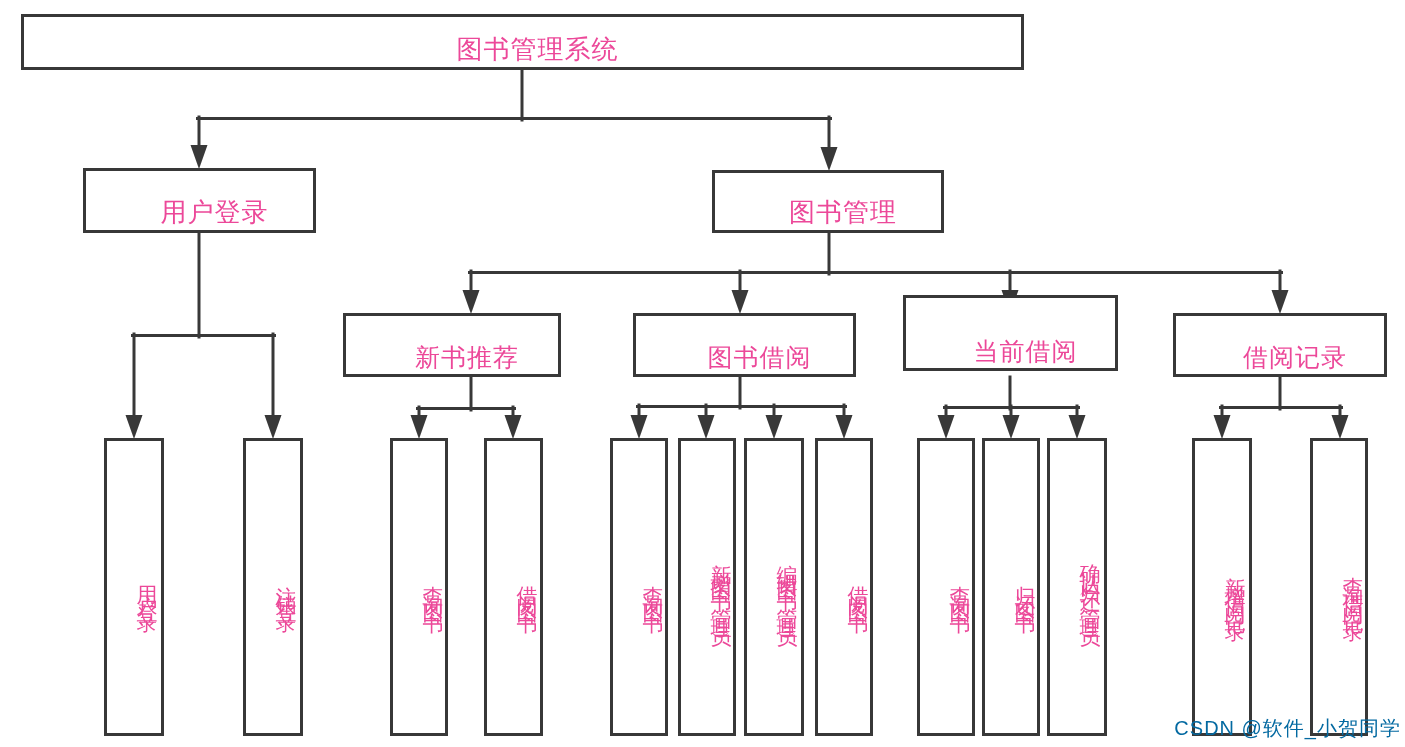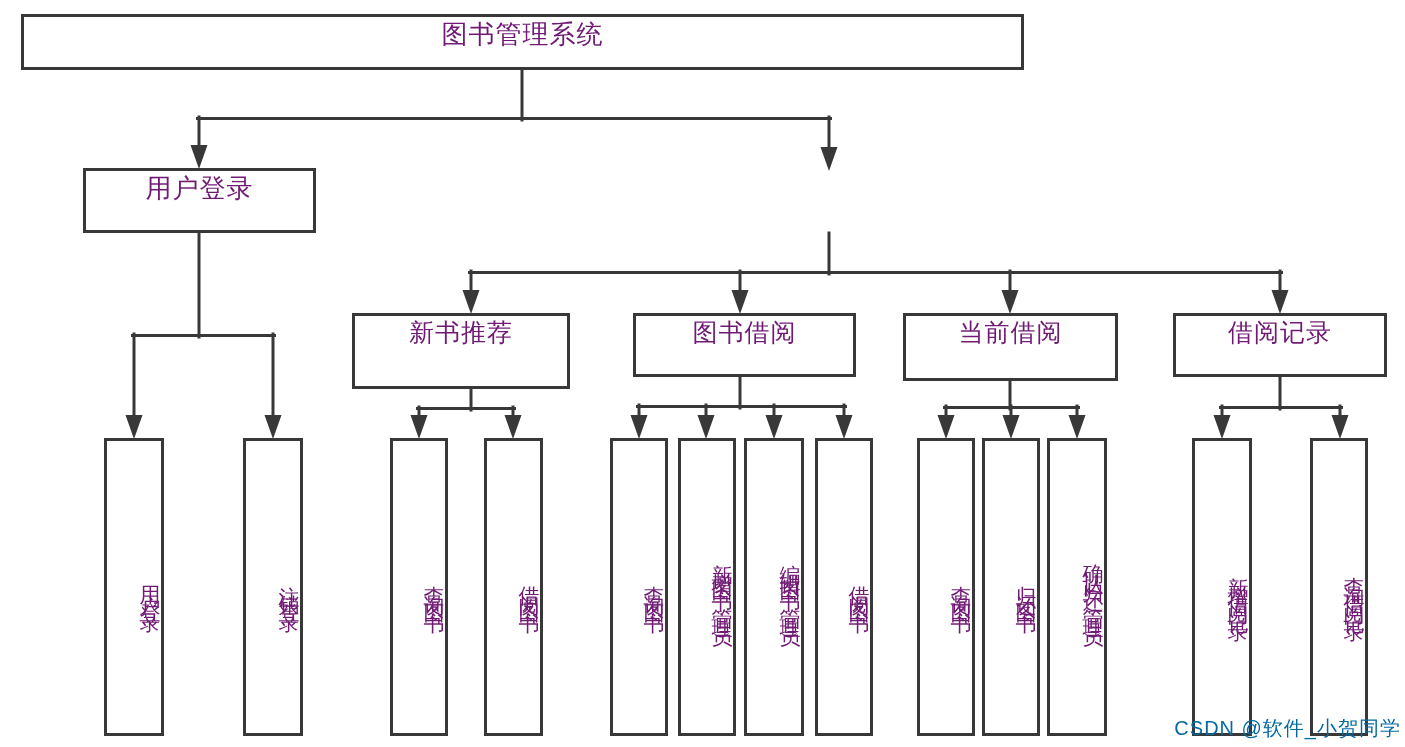--- a/index.html
+++ b/index.html
@@ -11,23 +11,24 @@
     font-family:"Liberation Sans", sans-serif;
   }
   .connectors{position:absolute;left:0;top:0;width:1405px;height:747px;z-index:1;}
   .connectors line{stroke:#383838;stroke-width:3;stroke-linecap:square;}
   .connectors polygon{fill:#383838;}
   .node{
     position:absolute;
     box-sizing:border-box;
     border:3px solid #383838;
     background:#ffffff;
-    display:flex;align-items:flex-start;justify-content:center;
-    color:#701a75;
+    display:flex;align-items:flex-end;justify-content:center;
+    color:#ec4899;
     z-index:2;
+    padding-left:30px;
   }
   .h-label{font-size:26px;letter-spacing:1px;white-space:nowrap;}
   .lv2 .h-label{font-size:25px;}
   .leaf{
     writing-mode:vertical-rl;
     text-orientation:mixed;
   }
   .leaf .v-label{
     font-size:21px;
     letter-spacing:9px;
@@ -104,28 +105,31 @@
       <polygon points="1331.5,415 1348.5,415 1340,439"></polygon>
     </svg>
 
   <div class="node" style="left:21px;top:14px;width:1003px;height:56px">
     <span class="h-label">图书管理系统</span>
   </div>
 
   <div class="node" style="left:83px;top:168px;width:233px;height:65px">
     <span class="h-label">用户登录</span>
   </div>
+  <div class="node" style="left:712px;top:170px;width:232px;height:63px">
+    <span class="h-label">图书管理</span>
+  </div>
 
-  <div class="node lv2" style="left:352px;top:313px;width:218px;height:76px">
+  <div class="node lv2" style="left:343px;top:313px;width:218px;height:64px">
     <span class="h-label">新书推荐</span>
   </div>
   <div class="node lv2" style="left:633px;top:313px;width:223px;height:64px">
     <span class="h-label">图书借阅</span>
   </div>
-  <div class="node lv2" style="left:903px;top:313px;width:215px;height:68px">
+  <div class="node lv2" style="left:903px;top:295px;width:215px;height:76px">
     <span class="h-label">当前借阅</span>
   </div>
   <div class="node lv2" style="left:1173px;top:313px;width:214px;height:64px">
     <span class="h-label">借阅记录</span>
   </div>
 
   <div class="node leaf" style="left:104px;top:438px;width:60px;height:298px">
     <span class="v-label">用户登录</span>
   </div>
   <div class="node leaf" style="left:243px;top:438px;width:60px;height:298px">

